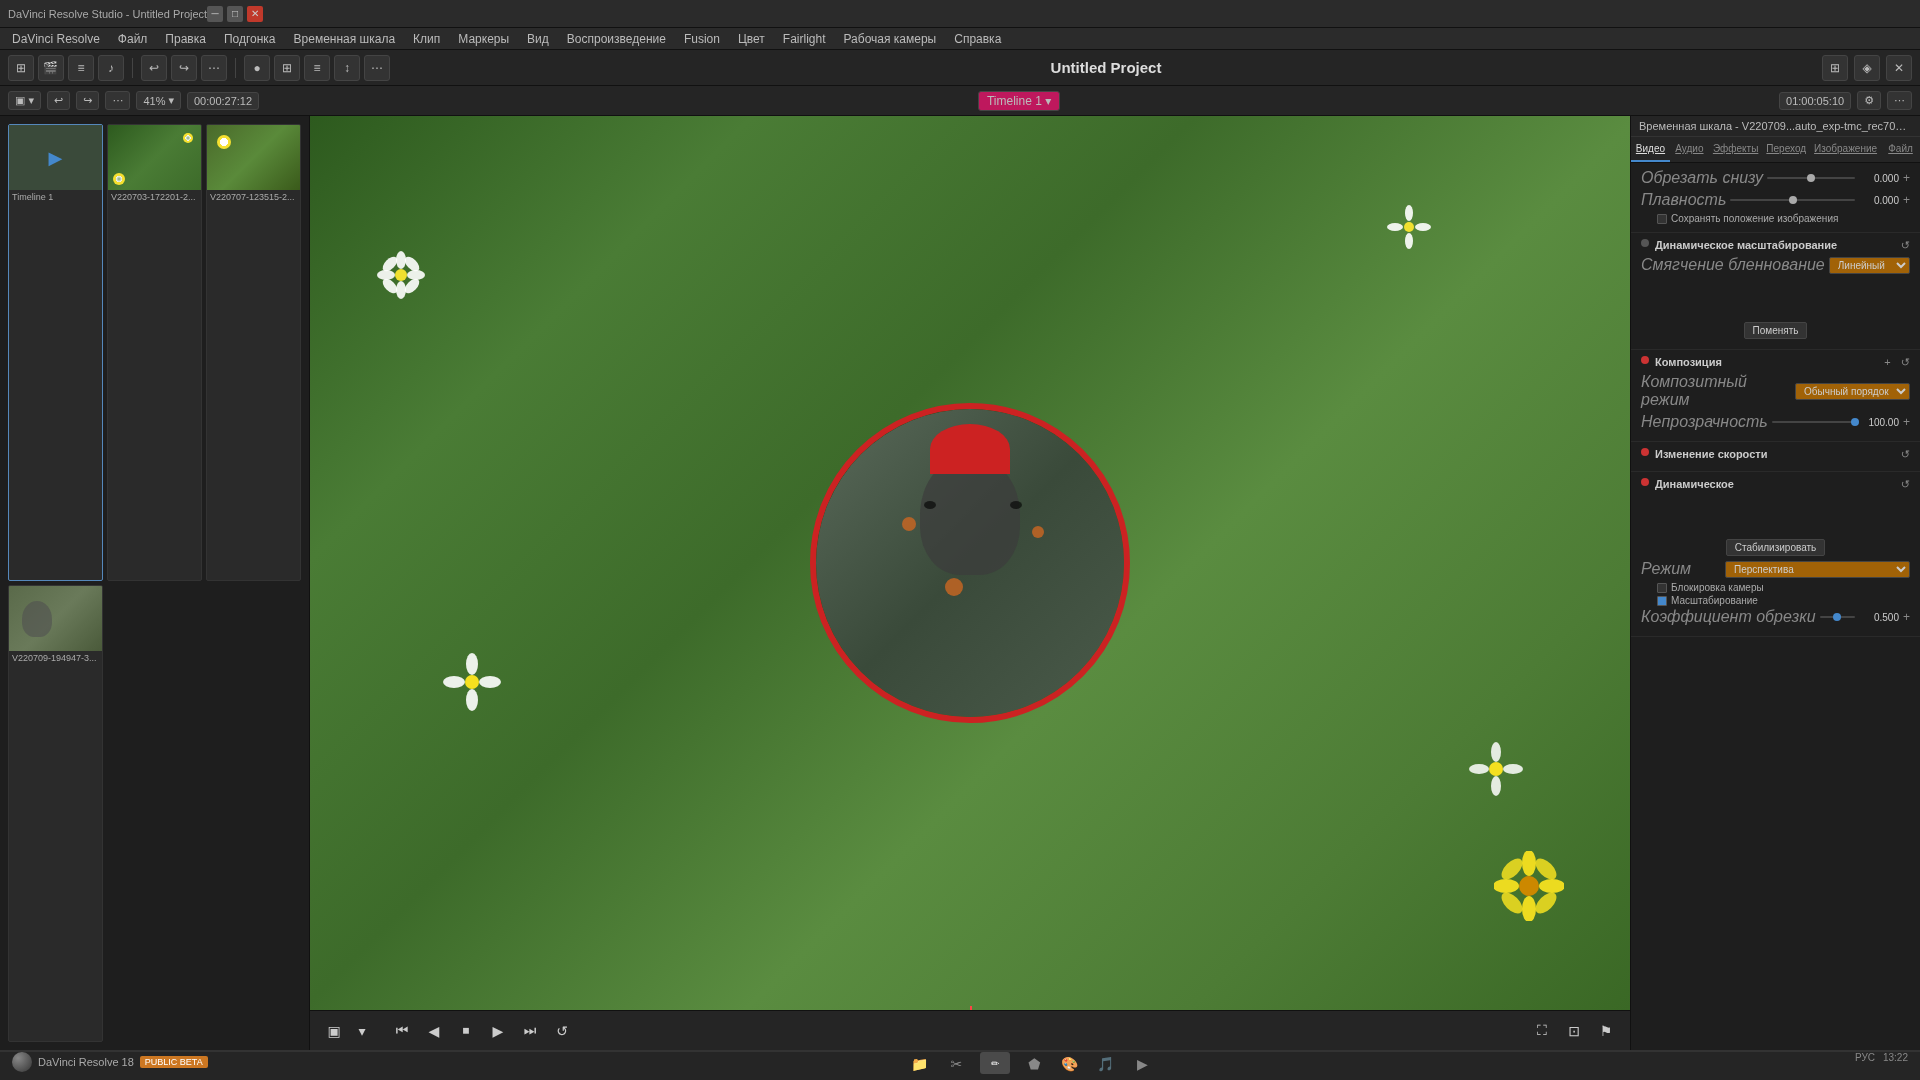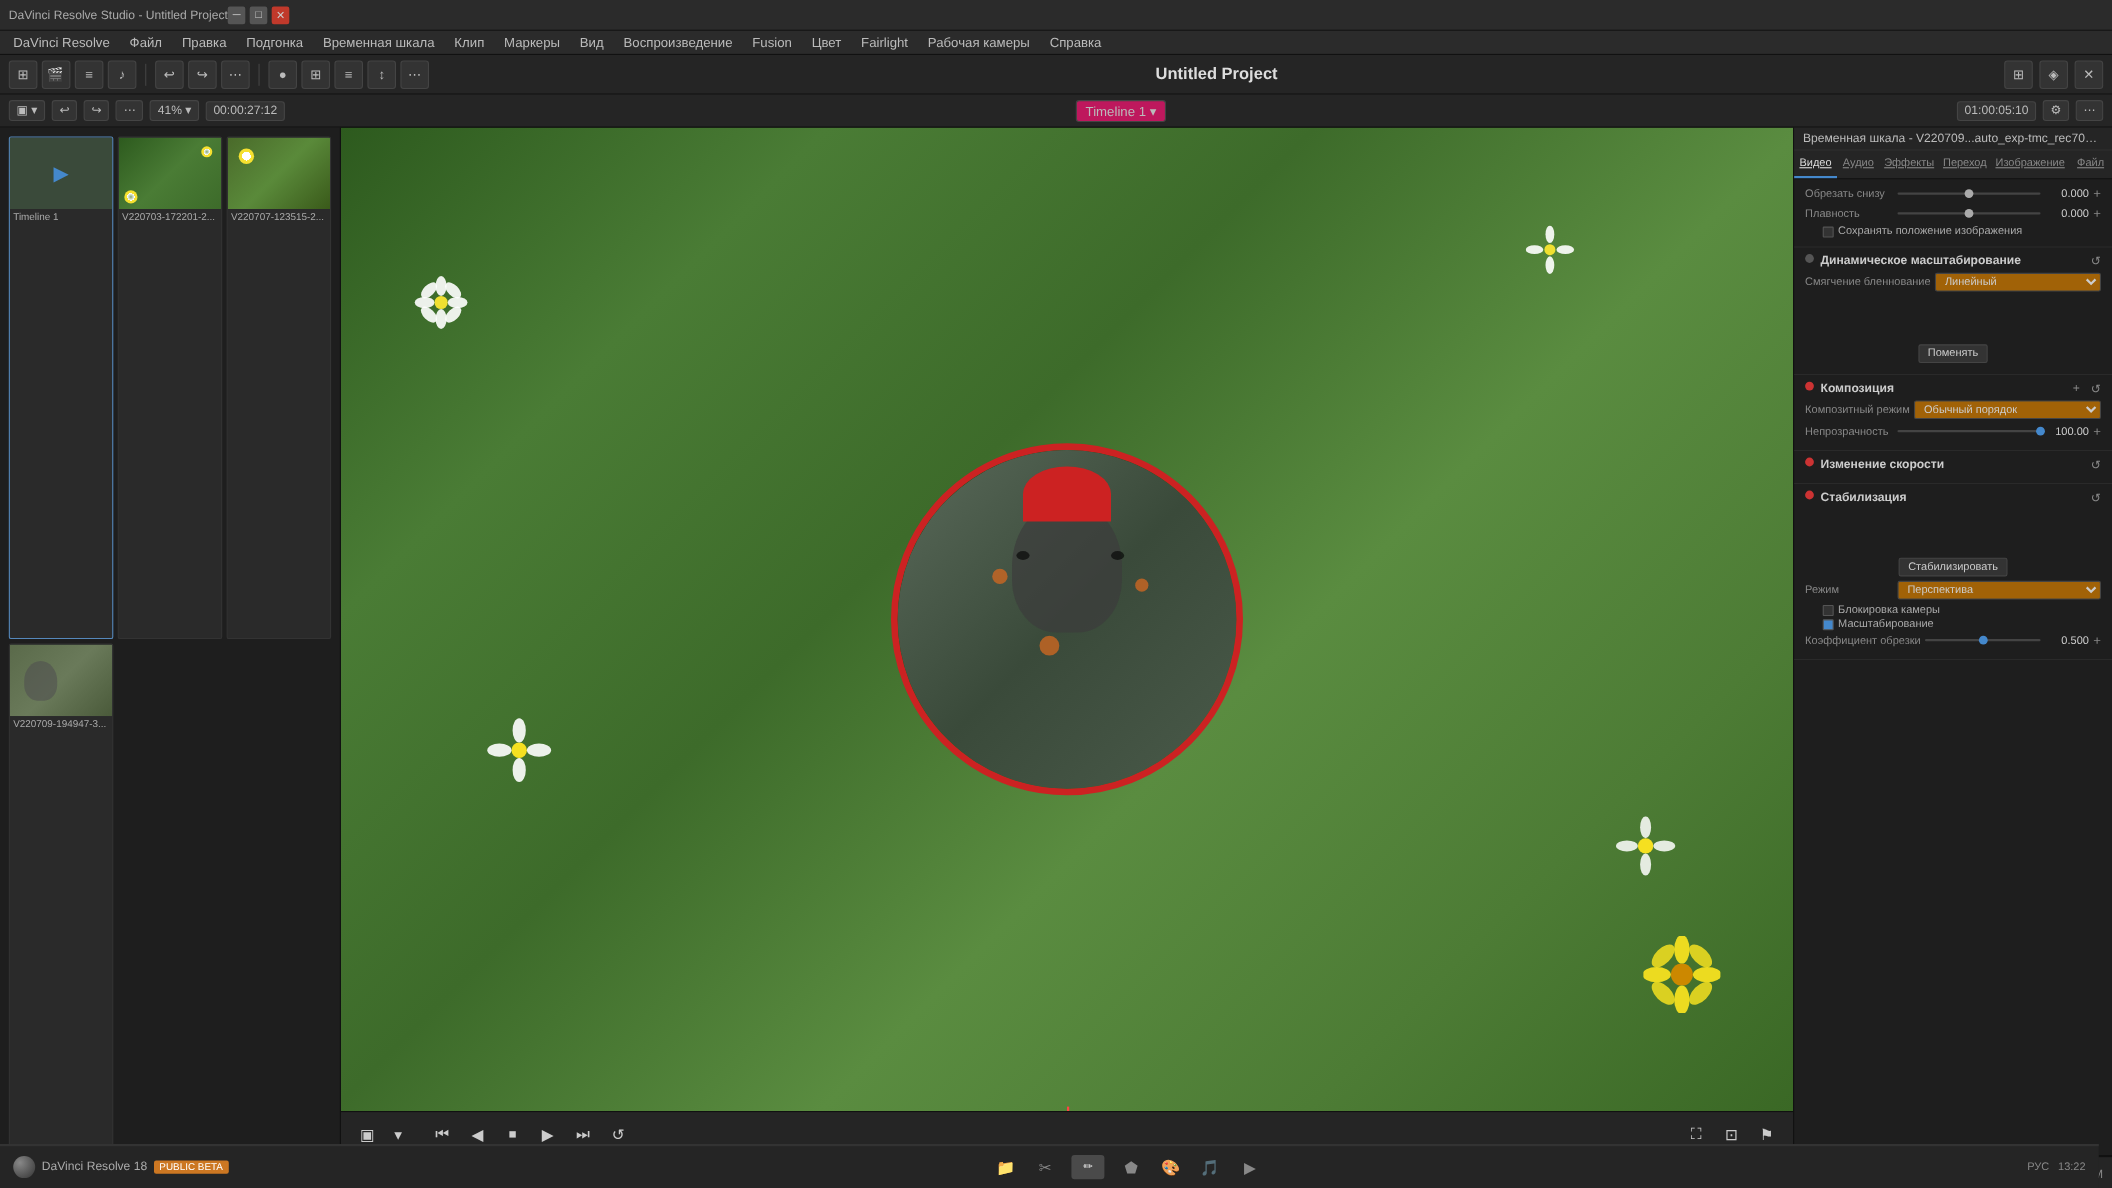--- a/index.html
+++ b/index.html
@@ -264,23 +264,24 @@
       color: #ccc;
       font-weight: bold;
     }
     .insp-row {
       display: flex;
       align-items: center;
       margin-bottom: 4px;
       gap: 4px;
     }
     .insp-label {
-      font-size: 10px;
+      font-size: 16px;
       color: #888;
       min-width: 80px;
+      font-style: italic;
     }
     .insp-slider {
       flex: 1;
       height: 2px;
       background: #444;
       border-radius: 1px;
       position: relative;
     }
     .insp-slider-handle {
       position: absolute;
@@ -363,30 +364,30 @@
       width: 80px; height: 4px;
       background: #444;
       border-radius: 2px;
       position: relative;
     }
     .tl-volume-fill { height: 100%; background: #888; border-radius: 2px; width: 75%; }
     .tl-dim { font-size: 11px; color: #888; }
 
     
     #bottom-bar {
-      height: 40px;
+      height: 30px;
       background: #252525;
       border-top: 2px solid #333;
       display: flex;
-      align-items: center;
+      align-items: flex-start;
       padding: 0 12px;
       gap: 12px;
       position: absolute;
       bottom: 0;
-      left: 0; right: 12px;
+      left: 0; right: 0;
     }
     .bottom-icon {
       width: 24px; height: 24px;
       display: flex; align-items: center; justify-content: center;
       cursor: pointer;
       color: #888;
       font-size: 14px;
     }
     .bottom-tab {
       width: 30px; height: 22px;
@@ -730,21 +731,21 @@
         <div class="insp-dot"></div>
         <span class="insp-section-title">Изменение скорости</span>
         <div style="flex:1;"></div>
         <span style="color:#888;font-size:11px;cursor:pointer;">↺</span>
       </div>
     </div>
 
     <div class="insp-section">
       <div class="insp-section-header">
         <div class="insp-dot"></div>
-        <span class="insp-section-title">Стабилизация</span>
+        <span class="insp-section-title">Динамическое</span>
         <div style="flex:1;"></div>
         <span style="color:#888;font-size:11px;cursor:pointer;">↺</span>
       </div>
       <div style="text-align:center;margin:4px 0;">
         <button class="insp-btn">Стабилизировать</button>
       </div>
       <div class="insp-row">
         <span class="insp-label">Режим</span>
         <select class="insp-select">
           <option>Перспектива</option>

